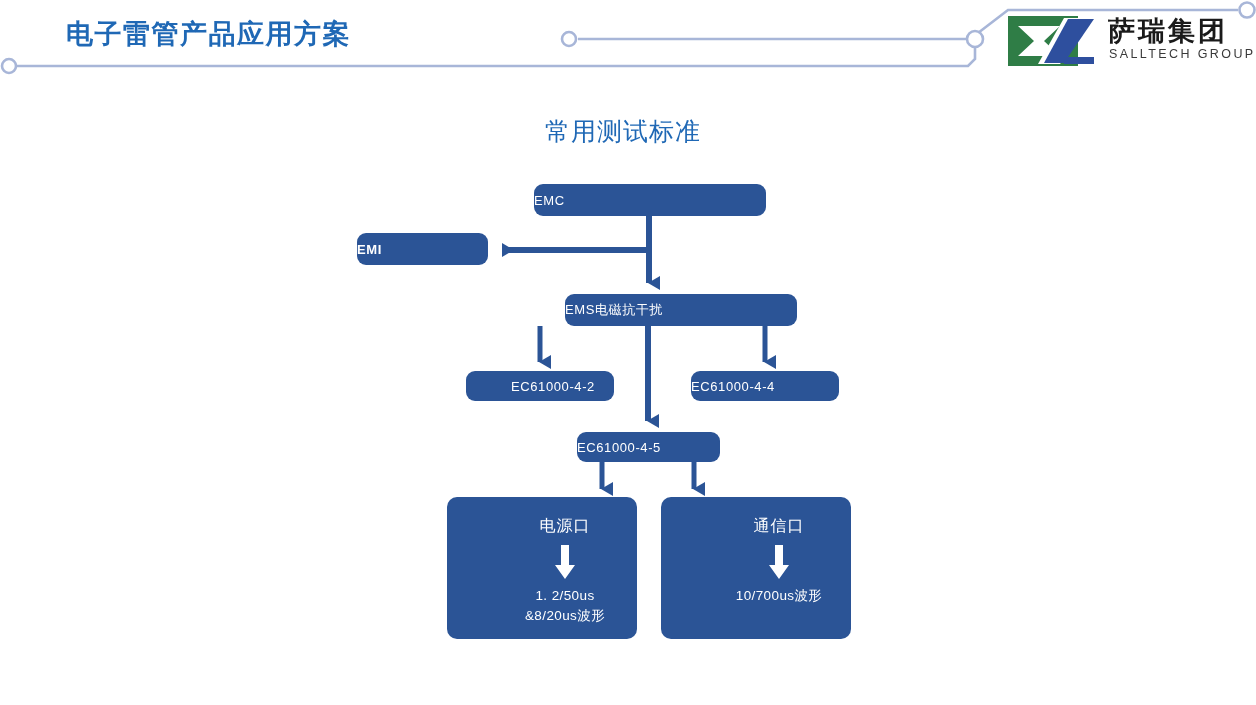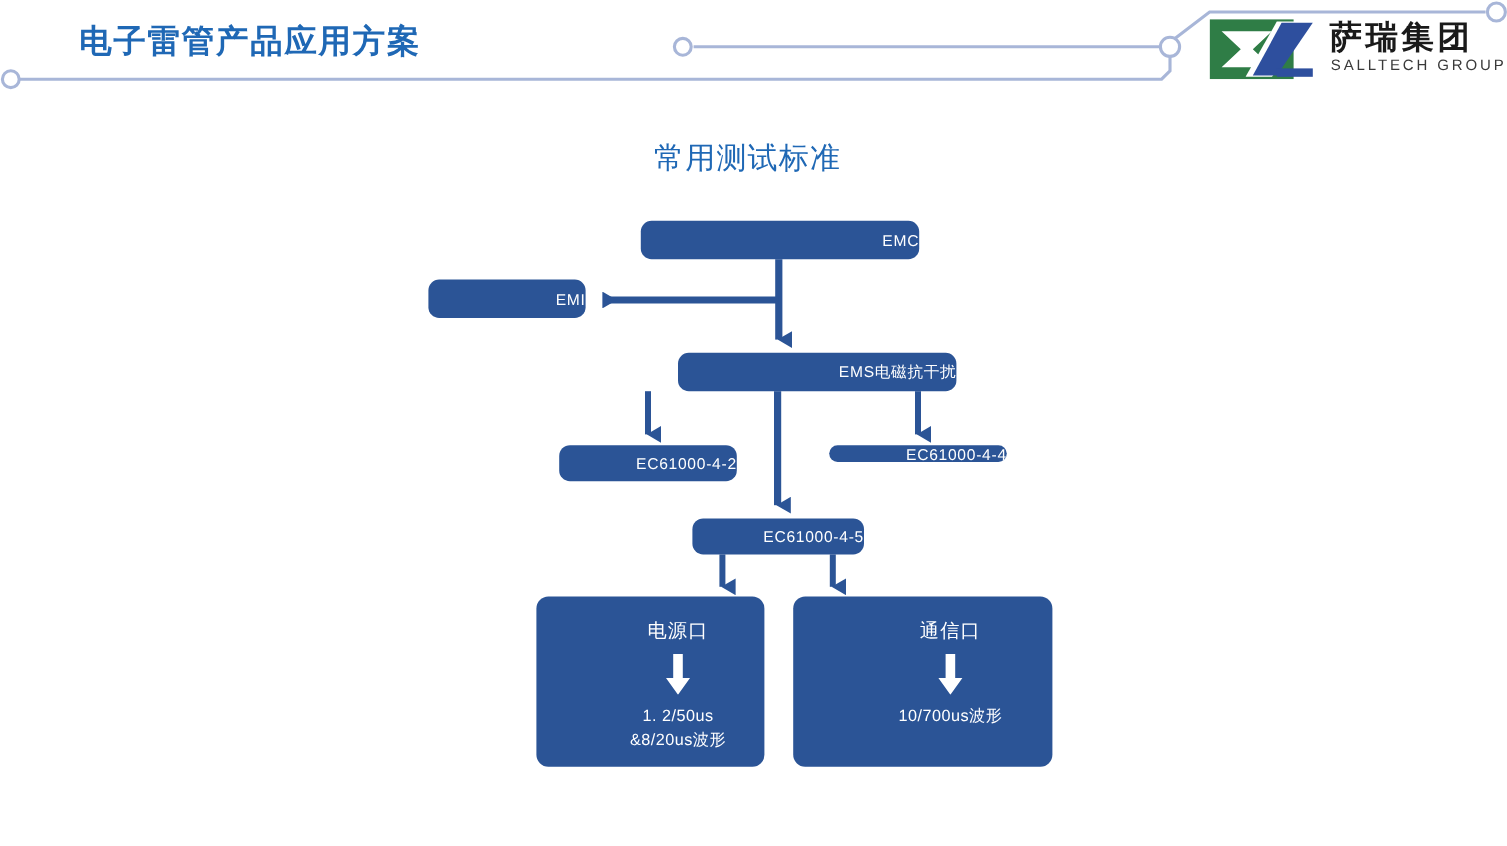--- a/index.html
+++ b/index.html
@@ -34,40 +34,40 @@
   
   #section-title{
     position:absolute;left:0;top:115px;width:1256px;
     text-align:center;font-size:25px;color:#1f68b5;letter-spacing:1px;
   }
   #section-title span{display:inline-block;margin-left:-10px;}
   
   #diagram{position:absolute;left:0;top:0;width:1256px;height:705px;}
   .node{
     position:absolute;background:#2b5496;color:#ffffff;
-    display:flex;align-items:center;justify-content:flex-end;
+    display:flex;align-items:center;justify-content:flex-start;
     text-align:center;box-sizing:border-box;
   }
   .node.pill{border-radius:9px;font-size:13px;letter-spacing:.6px;}
   .node.big{
     border-radius:10px;flex-direction:column;justify-content:flex-start;
     padding-top:19px;
     padding-left:46px;
   }
   .big .big-title{font-size:16px;letter-spacing:1px;}
   .big .big-arrow{margin:8px 0 4px 0;line-height:1;}
   .big .big-text{font-size:13.5px;line-height:1.5;letter-spacing:.4px;}
   .node-emc{left:534px;top:184px;width:232px;height:32px;}
-  .node-emi{left:357px;top:233px;width:131px;height:32px;}
+  .node-emi{left:357px;top:233px;width:131px;height:32px;font-weight:bold;}
   .node-ems{left:565px;top:294px;width:232px;height:32px;}
   .node-iec42{left:466px;top:371px;width:148px;height:30px;padding-left:45px;}
-  .node-iec44{left:691px;top:371px;width:148px;height:14px;}
+  .node-iec44{left:691px;top:371px;width:148px;height:30px;}
   .node-iec45{left:577px;top:432px;width:143px;height:30px;}
   .node-power{left:447px;top:497px;width:190px;height:142px;}
-  .node-comm{left:661px;top:497px;width:216px;height:142px;}
+  .node-comm{left:661px;top:497px;width:190px;height:142px;}
 </style>
 </head>
 <body>
 
 <div id="header">
 
   <svg id="header-deco" viewBox="0 0 1256 90" width="1256" height="90">
 
     <path d="M16 66 H968 L975 59 V44" fill="none" stroke="#a8b6d8" stroke-width="2.6" stroke-linecap="square"></path>
     <circle cx="9" cy="66" r="7" fill="#ffffff" stroke="#a8b6d8" stroke-width="2.6"></circle>

